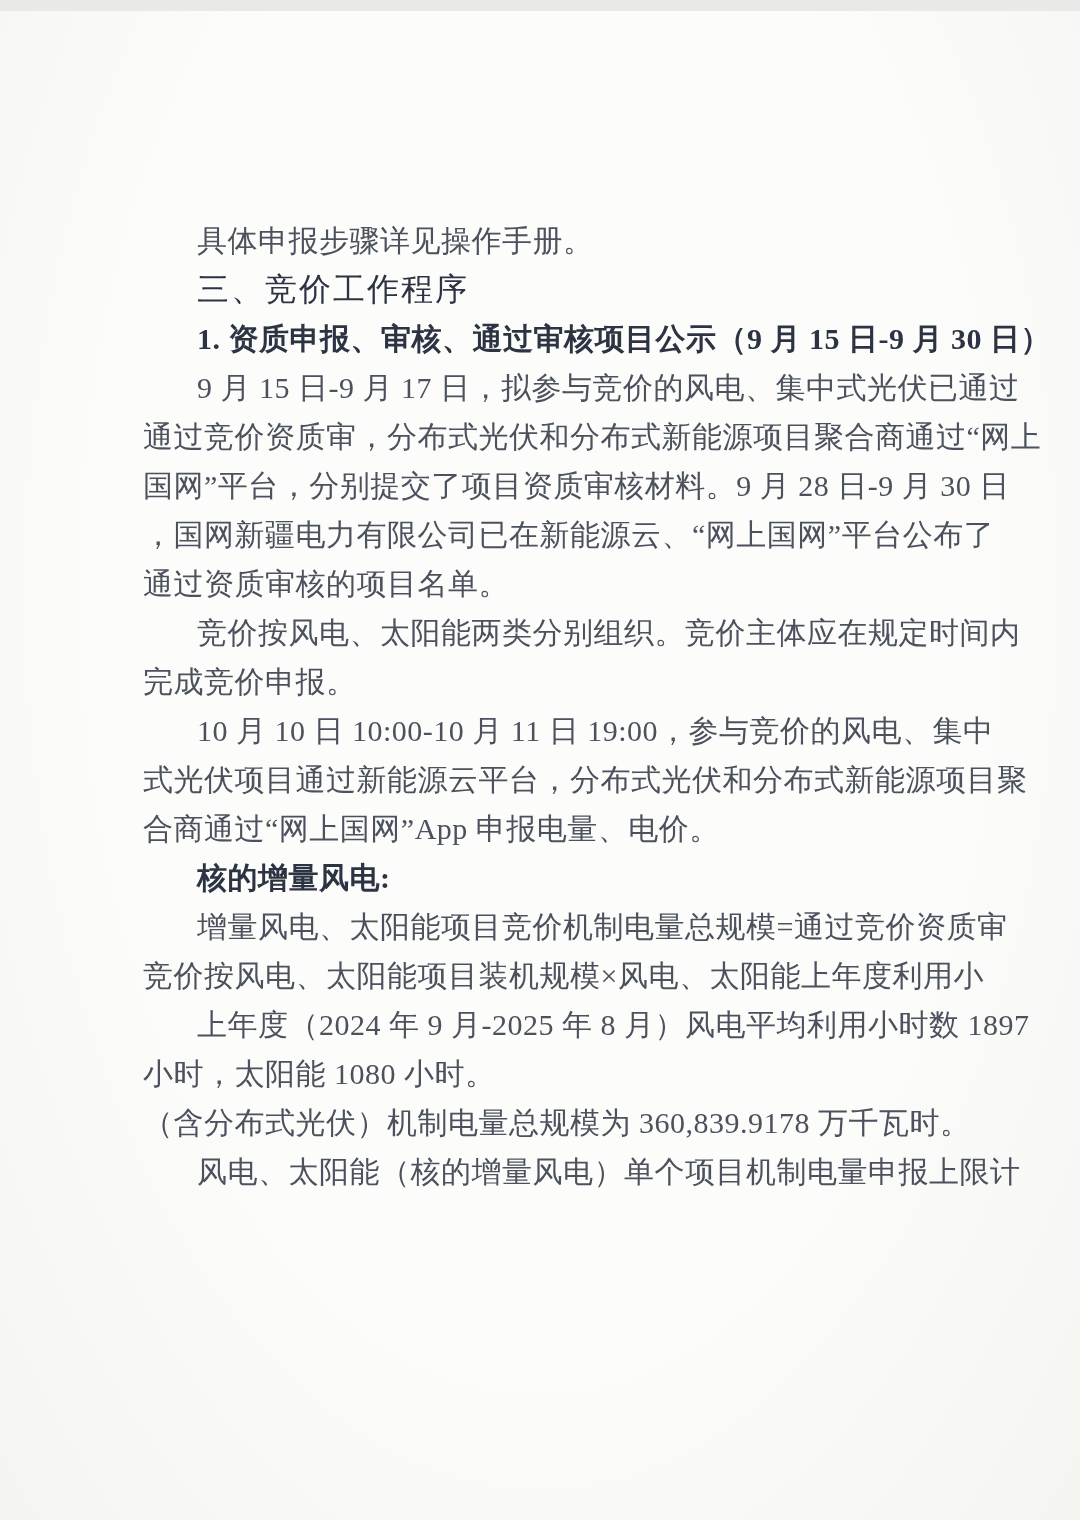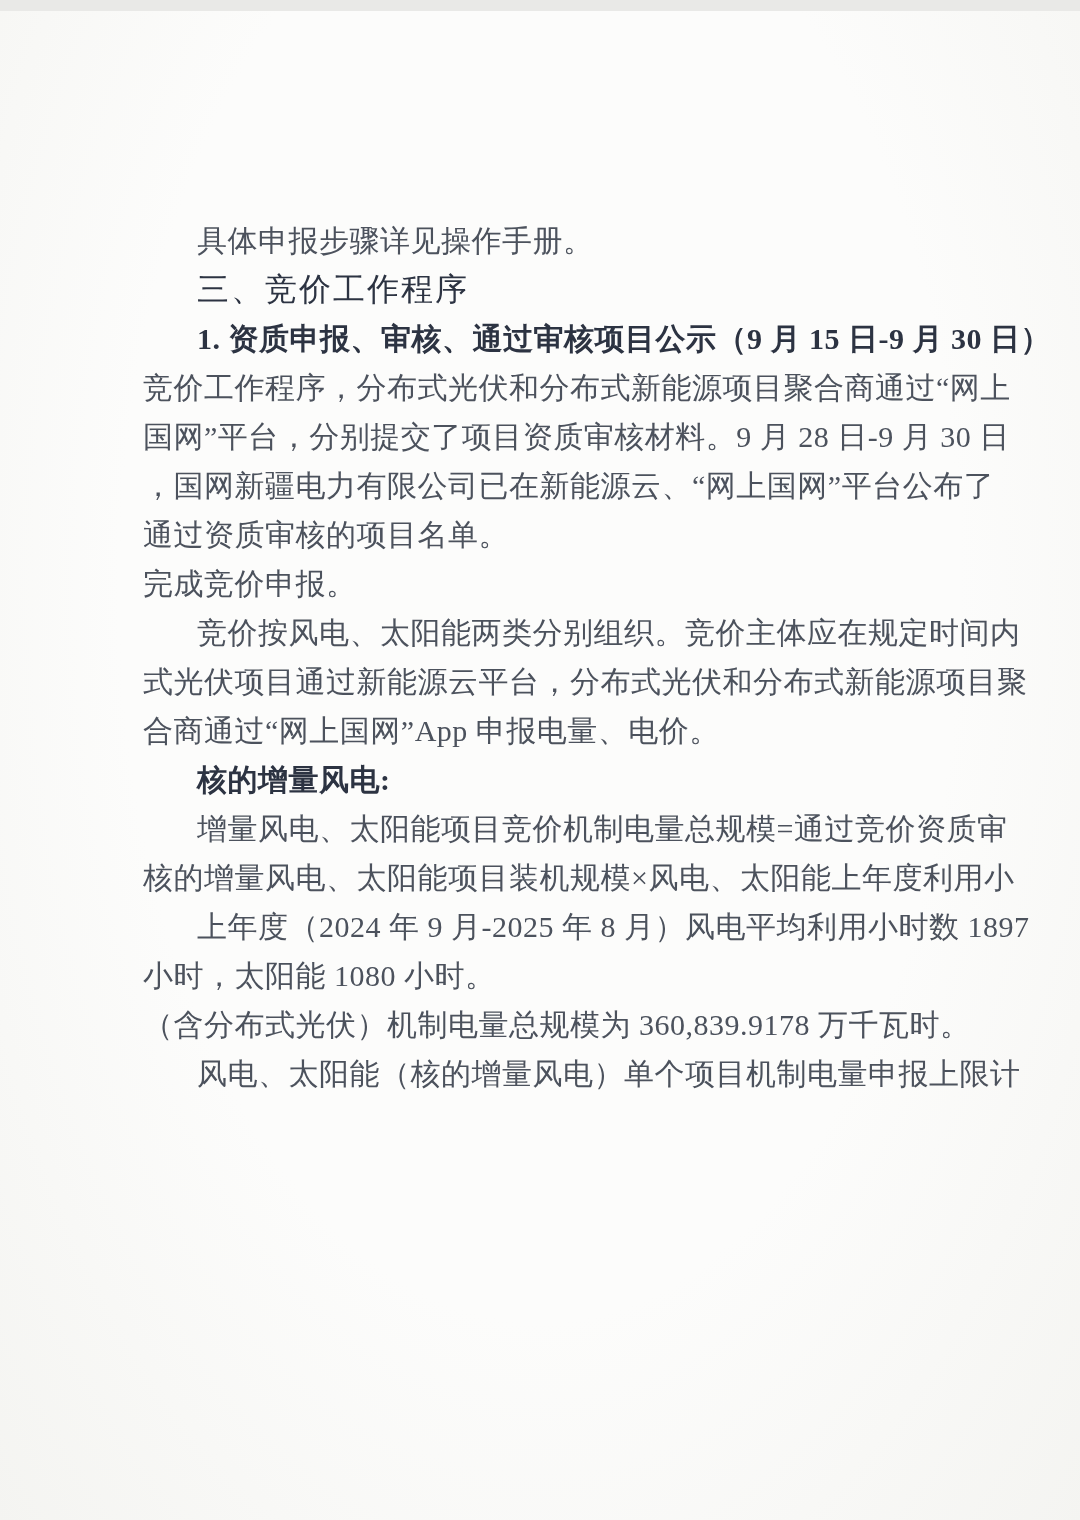--- a/index.html
+++ b/index.html
@@ -42,29 +42,31 @@
   }
 </style>
 </head>
 <body>
 
 <div class="page">
   <div class="textblock">
     <div class="line indent">具体申报步骤详见操作手册。</div>
     <div class="line indent heading-main">三、竞价工作程序</div>
     <div class="line indent heading-bold">1. 资质申报、审核、通过审核项目公示（9 月 15 日-9 月 30 日）</div>
-    <div class="line">竞价工作程序，分布式光伏和分布式新能源项目聚合商通过“网上</div>
+    <div class="line indent">9 月 15 日-9 月 17 日，拟参与竞价的风电、集中式光伏已通过</div>
+    <div class="line">通过竞价资质审，分布式光伏和分布式新能源项目聚合商通过“网上</div>
     <div class="line">国网”平台，分别提交了项目资质审核材料。9 月 28 日-9 月 30 日</div>
     <div class="line">，国网新疆电力有限公司已在新能源云、“网上国网”平台公布了</div>
     <div class="line">通过资质审核的项目名单。</div>
+    <div class="line indent">竞价按风电、太阳能两类分别组织。竞价主体应在规定时间内</div>
     <div class="line">完成竞价申报。</div>
-    <div class="line indent">竞价按风电、太阳能两类分别组织。竞价主体应在规定时间内</div>
+    <div class="line indent">10 月 10 日 10:00-10 月 11 日 19:00，参与竞价的风电、集中</div>
     <div class="line">式光伏项目通过新能源云平台，分布式光伏和分布式新能源项目聚</div>
     <div class="line">合商通过“网上国网”App 申报电量、电价。</div>
     <div class="line indent heading-bold">核的增量风电:</div>
     <div class="line indent">增量风电、太阳能项目竞价机制电量总规模=通过竞价资质审</div>
-    <div class="line">核的增量风电、太阳能项目装机规模×风电、太阳能上年度利用小</div>
+    <div class="line">竞价按风电、太阳能项目装机规模×风电、太阳能上年度利用小</div>
     <div class="line indent">上年度（2024 年 9 月-2025 年 8 月）风电平均利用小时数 1897</div>
     <div class="line">小时，太阳能 1080 小时。</div>
     <div class="line">（含分布式光伏）机制电量总规模为 360,839.9178 万千瓦时。</div>
     <div class="line indent">风电、太阳能（核的增量风电）单个项目机制电量申报上限计</div>
   </div>
 </div>
 
 </body></html>

